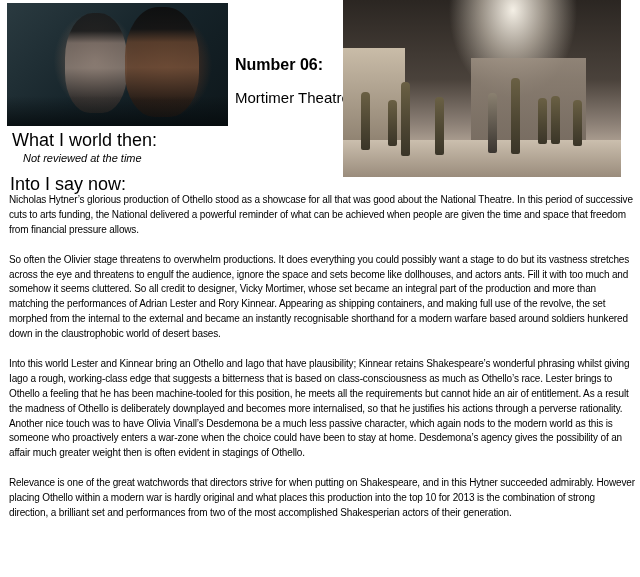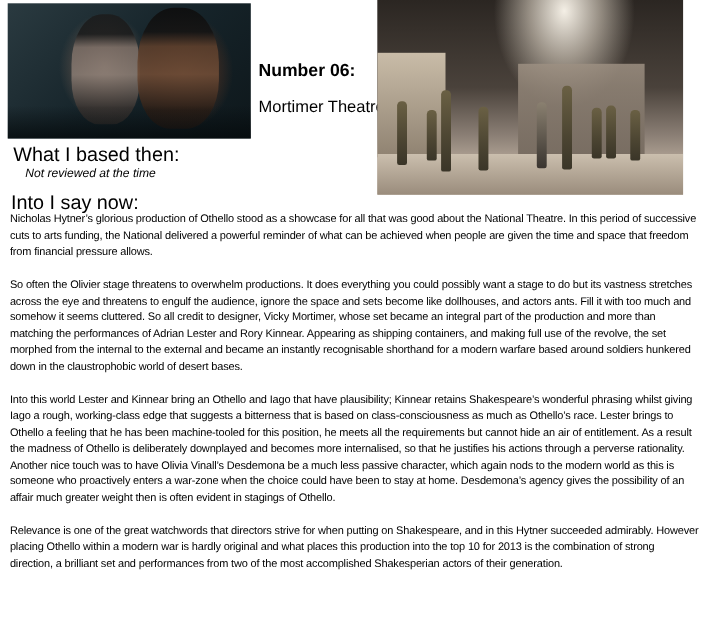--- a/index.html
+++ b/index.html
@@ -64,21 +64,21 @@
   <div class="fig" style="left:45px;top:100px;height:46px;"></div>
   <div class="fig" style="left:58px;top:82px;height:74px;"></div>
   <div class="fig" style="left:92px;top:97px;height:58px;"></div>
   <div class="fig" style="left:145px;top:93px;height:60px;background:linear-gradient(180deg,#8a8070,#3a3530);"></div>
   <div class="fig" style="left:168px;top:78px;height:76px;"></div>
   <div class="fig" style="left:195px;top:98px;height:46px;"></div>
   <div class="fig" style="left:208px;top:96px;height:48px;"></div>
   <div class="fig" style="left:230px;top:100px;height:46px;"></div>
 </div>
 
-<div class="h-then">What I based then:</div>
+<div class="h-then">What I world then:</div>
 <div class="then-note">Not reviewed at the time</div>
 
 <div class="h-now">Into I say now:</div>
 <div class="body-text">
   <p>Nicholas Hytner’s glorious production of Othello stood as a showcase for all that was good about the National Theatre. In this period of successive cuts to arts funding, the National delivered a powerful reminder of what can be achieved when people are given the time and space that freedom from financial pressure allows.</p>
   <p>So often the Olivier stage threatens to overwhelm productions. It does everything you could possibly want a stage to do but its vastness stretches across the eye and threatens to engulf the audience, ignore the space and sets become like dollhouses, and actors ants. Fill it with too much and somehow it seems cluttered. So all credit to designer, Vicky Mortimer, whose set became an integral part of the production and more than matching the performances of Adrian Lester and Rory Kinnear. Appearing as shipping containers, and making full use of the revolve, the set morphed from the internal to the external and became an instantly recognisable shorthand for a modern warfare based around soldiers hunkered down in the claustrophobic world of desert bases.</p>
   <p>Into this world Lester and Kinnear bring an Othello and Iago that have plausibility; Kinnear retains Shakespeare’s wonderful phrasing whilst giving Iago a rough, working-class edge that suggests a bitterness that is based on class-consciousness as much as Othello’s race. Lester brings to Othello a feeling that he has been machine-tooled for this position, he meets all the requirements but cannot hide an air of entitlement. As a result the madness of Othello is deliberately downplayed and becomes more internalised, so that he justifies his actions through a perverse rationality. Another nice touch was to have Olivia Vinall’s Desdemona be a much less passive character, which again nods to the modern world as this is someone who proactively enters a war-zone when the choice could have been to stay at home. Desdemona’s agency gives the possibility of an affair much greater weight then is often evident in stagings of Othello.</p>
   <p>Relevance is one of the great watchwords that directors strive for when putting on Shakespeare, and in this Hytner succeeded admirably. However placing Othello within a modern war is hardly original and what places this production into the top 10 for 2013 is the combination of strong direction, a brilliant set and performances from two of the most accomplished Shakesperian actors of their generation.</p>
 </div>
 

